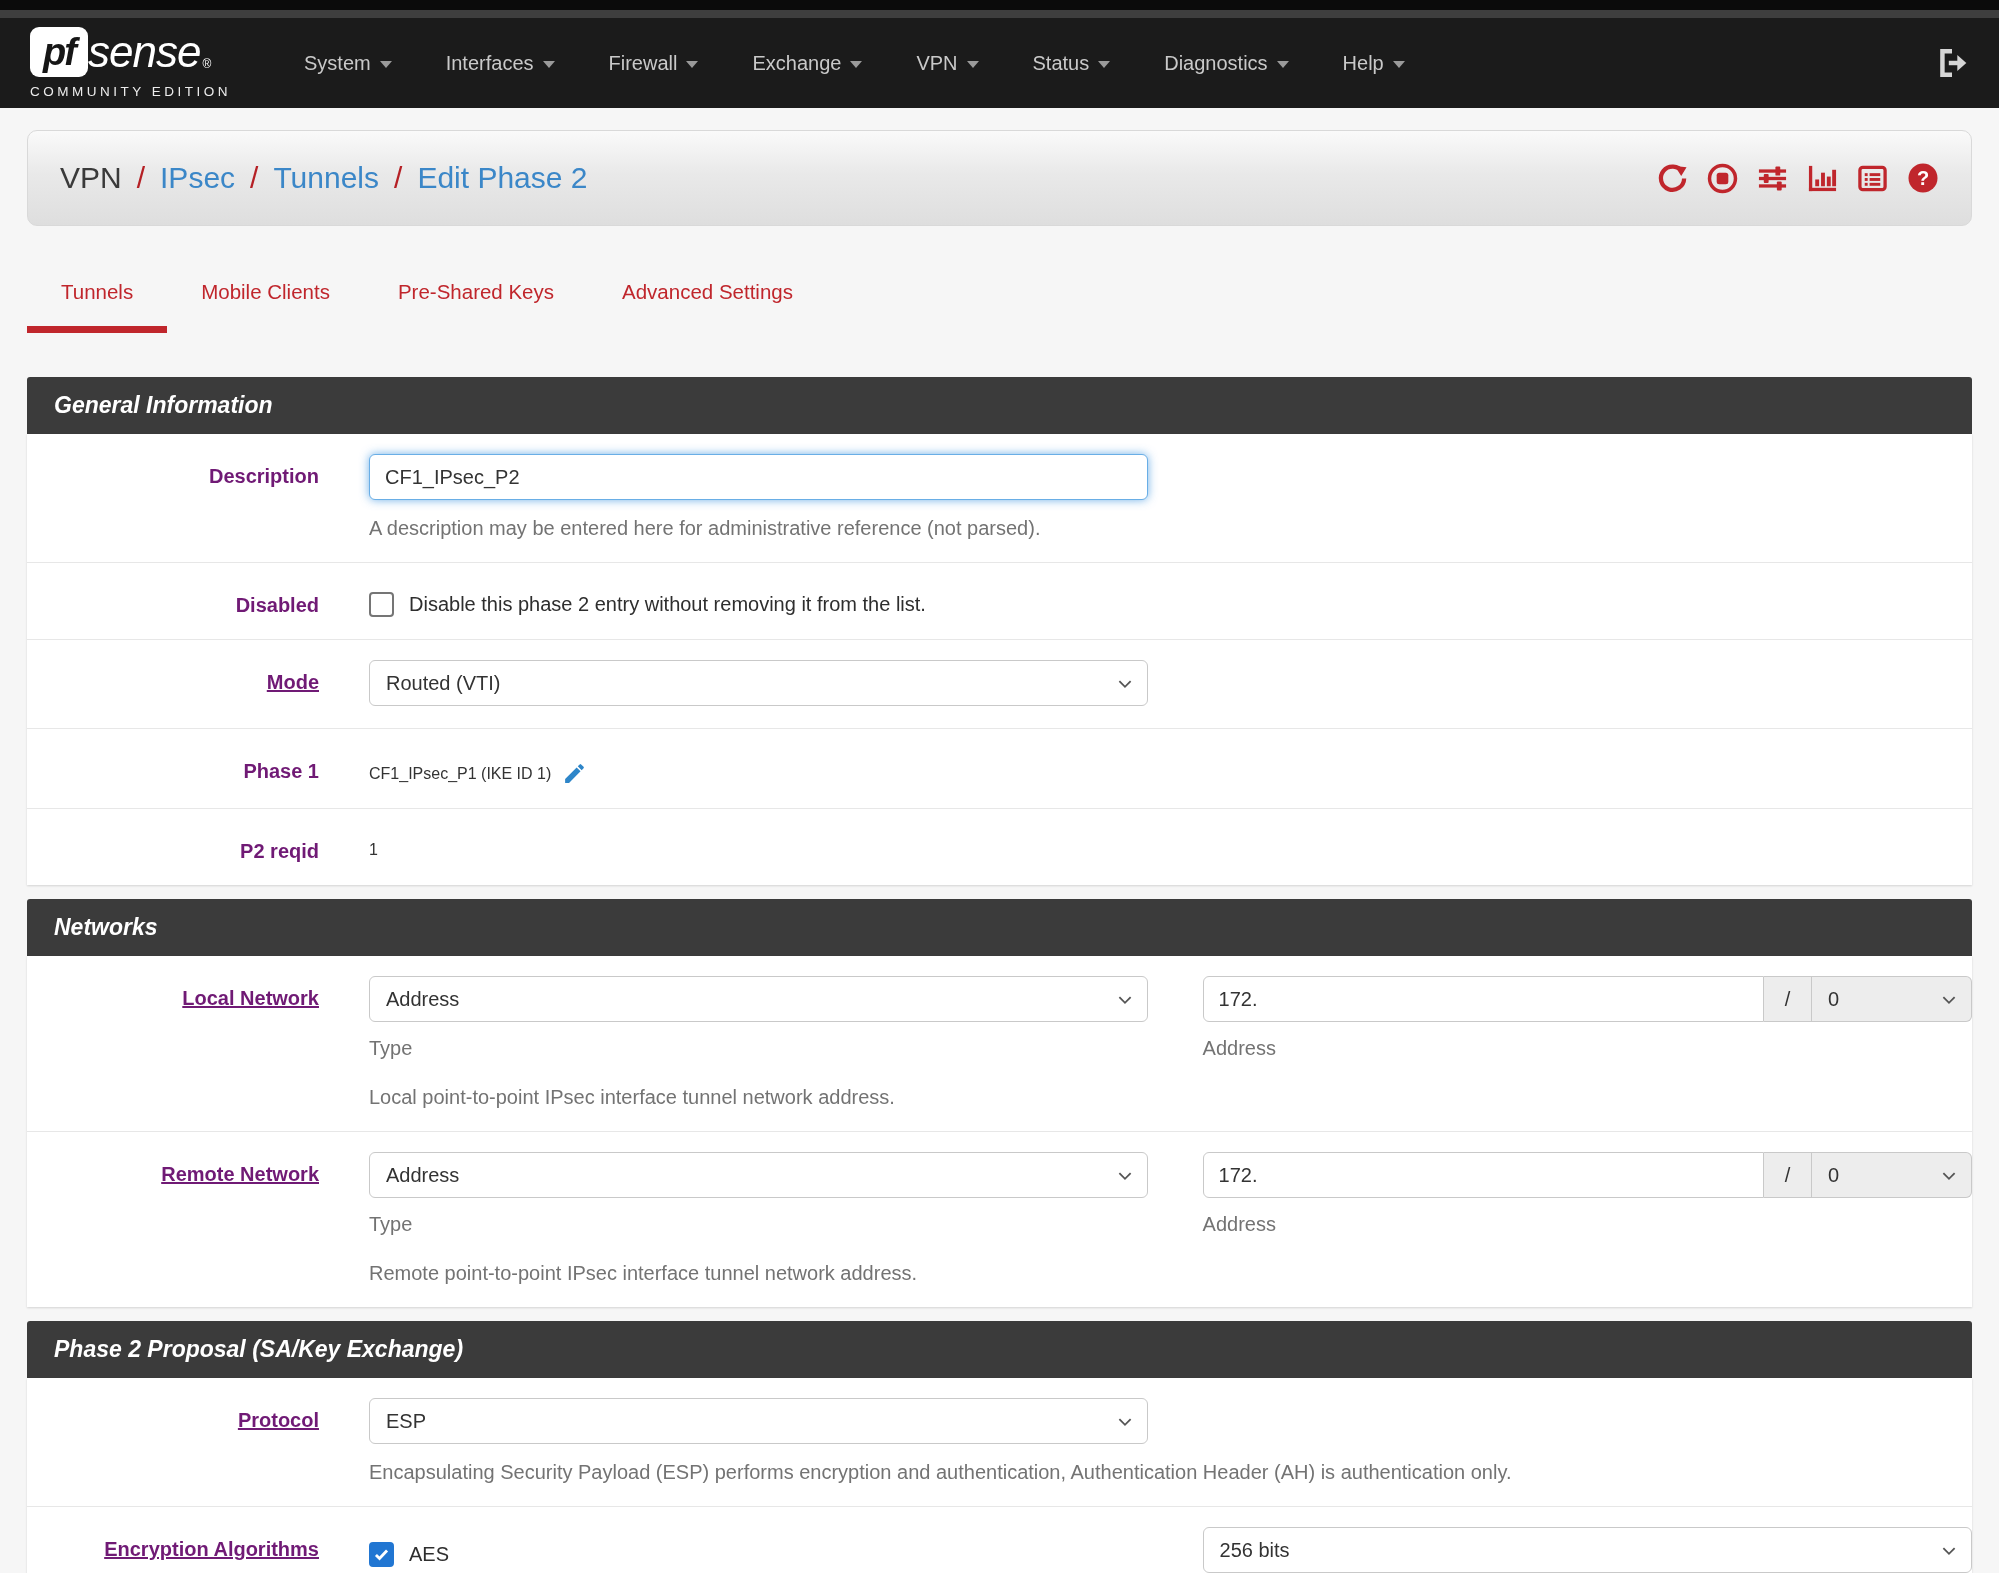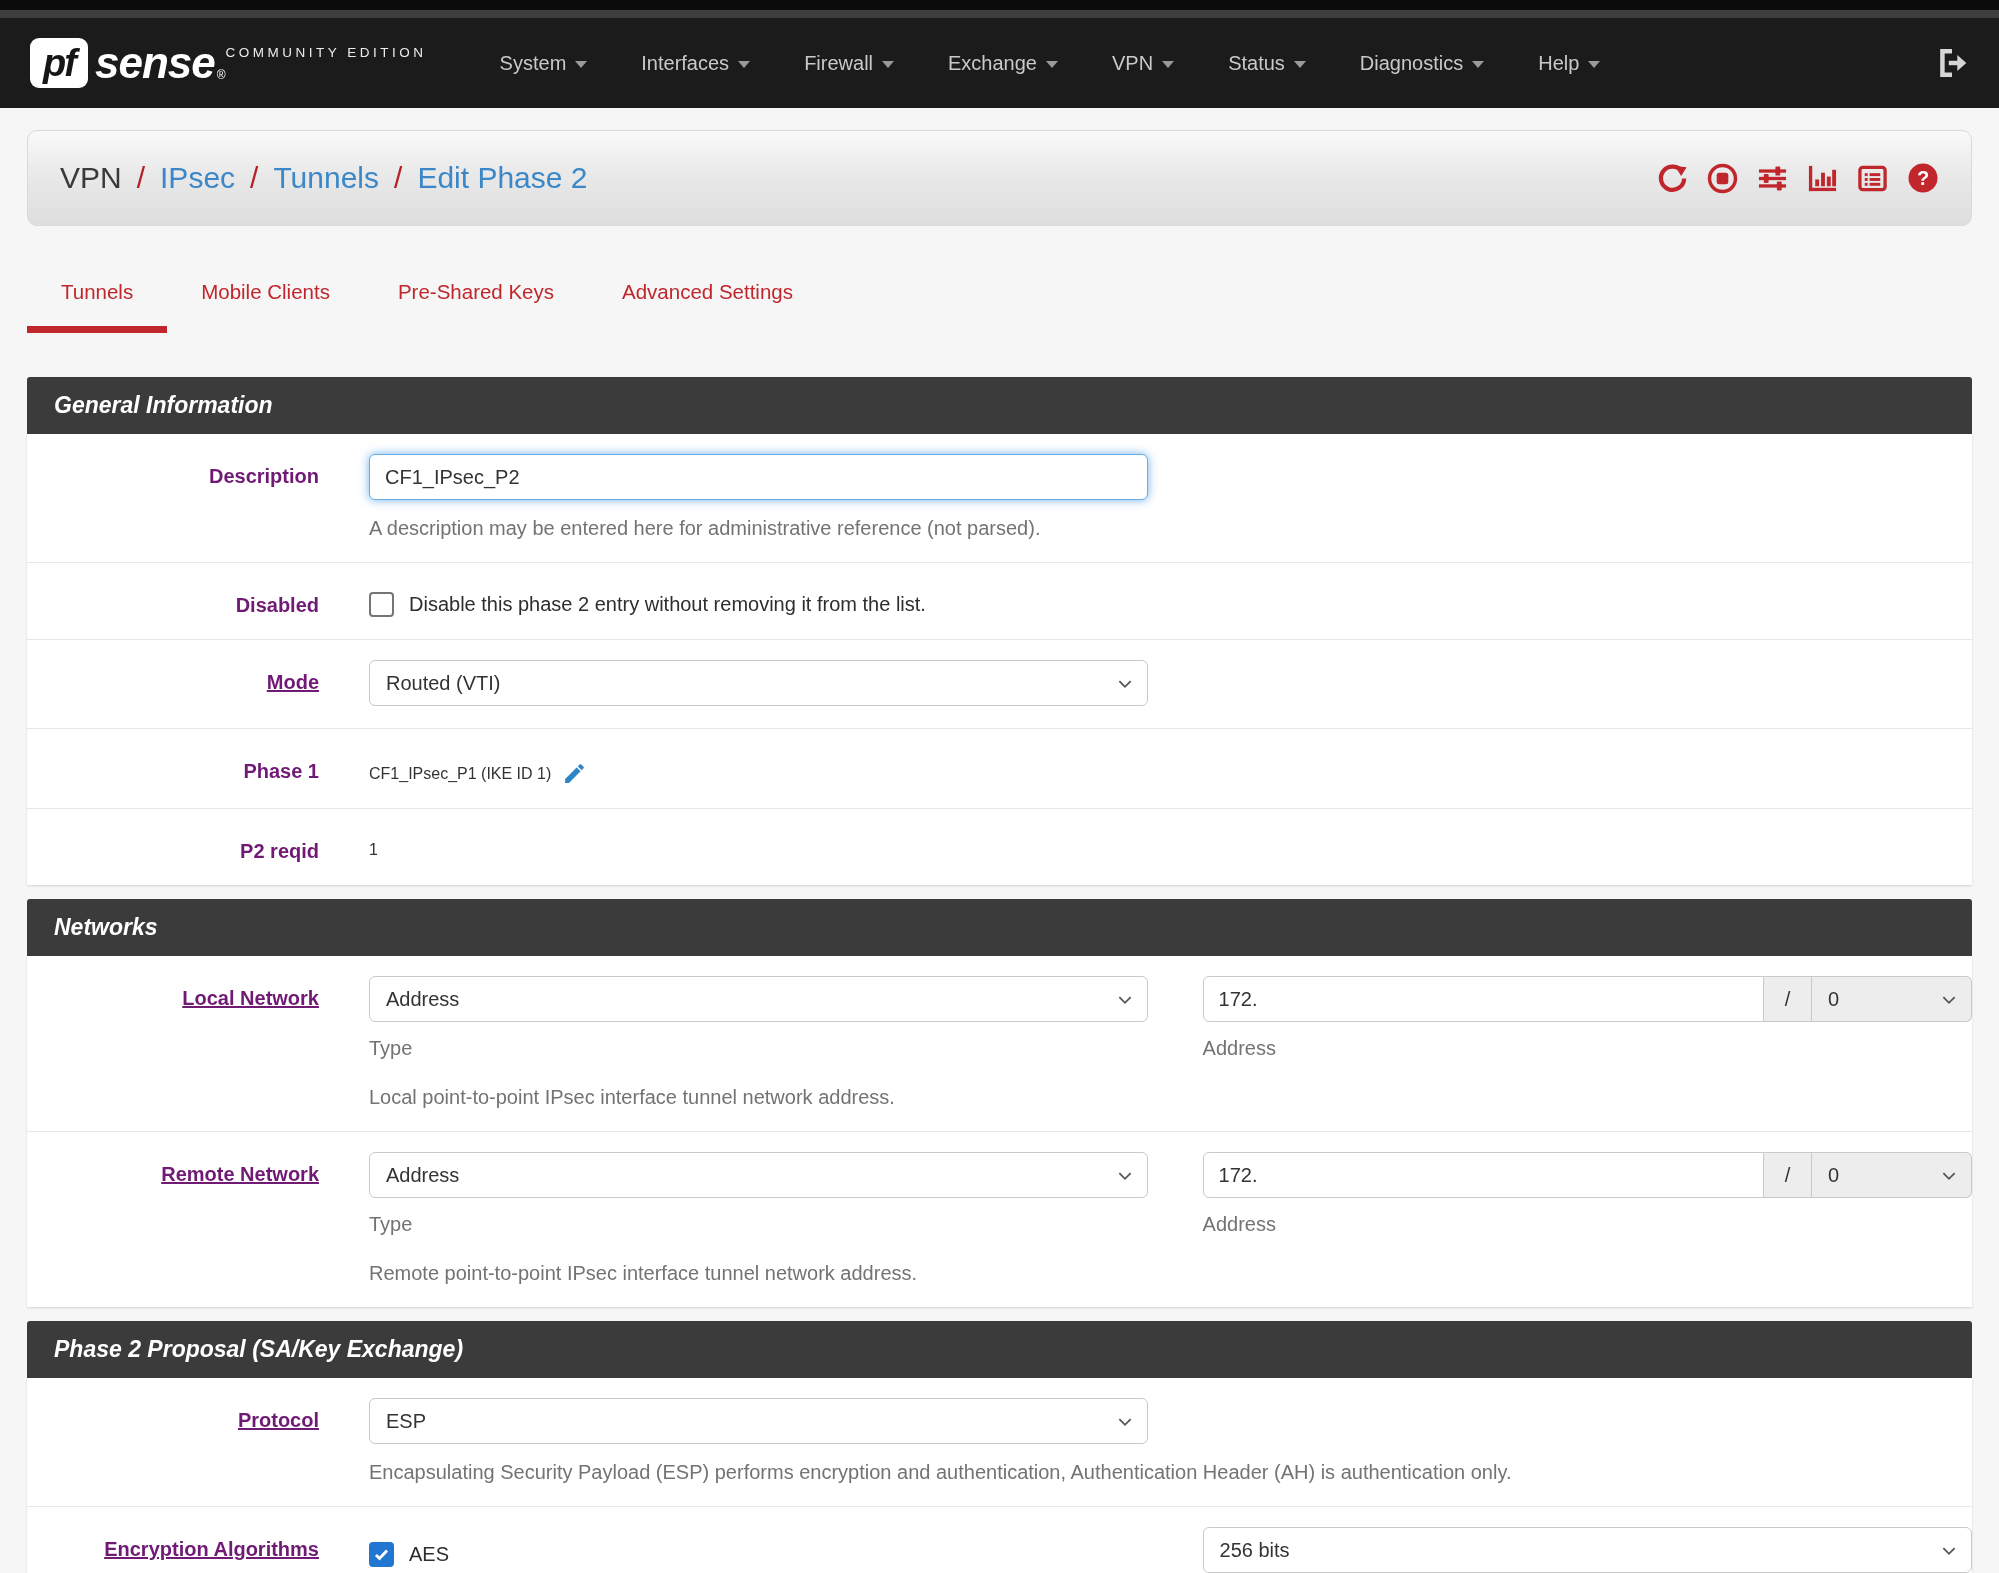--- a/index.html
+++ b/index.html
@@ -3,26 +3,26 @@
 <meta charset="utf-8">
 <style>
   * { margin:0; padding:0; box-sizing:border-box; }
   html,body { width:1999px; height:1573px; overflow:hidden; background:#f6f6f6;
               font-family:"Liberation Sans", sans-serif; color:#333; }
 
   
   .strip1 { height:10px; background:#0b0b0b; }
   .strip2 { height:8px;  background:#3e3e3e; }
   .navbar { height:90px; background:#1b1b1b; display:flex; align-items:center; padding:0 30px; }
-  .logo   { display:flex; flex-direction:row; margin-right:46px; cursor:pointer; }
+  .logo   { display:flex; flex-direction:column; margin-right:46px; cursor:pointer; }
   .logo-top { display:flex; align-items:center; }
   .pf-box { background:#fff; border-radius:9px; width:58px; height:50px; display:flex;
             align-items:center; justify-content:center; }
   .pf-box span { font-style:italic; font-weight:bold; font-size:38px; color:#161616; letter-spacing:-2px; }
-  .sense { color:#fff; font-weight:bold; font-style:italic; font-size:44px; letter-spacing:-1px; margin-left:7px; }
+  .sense { color:#fff; font-weight:normal; font-style:italic; font-size:44px; letter-spacing:-1px; margin-left:0; }
   .reg   { color:#fff; font-size:12px; align-self:flex-end; margin:0 0 6px 2px; }
   .logo-sub { color:#ececec; font-size:13.5px; letter-spacing:3.5px; font-weight:normal; margin-top:7px; }
   .nav-items { display:flex; align-items:center; }
   .nav-item  { color:#c9c9c9; font-size:20px; padding:0 27px; display:flex; align-items:center; cursor:pointer; }
   .caret { width:0; height:0; border-left:6px solid transparent; border-right:6px solid transparent;
            border-top:7px solid #9a9a9a; margin-left:9px; margin-top:3px; }
   .logout { margin-left:auto; cursor:pointer; display:flex; }
 
   
   .crumb-panel { margin:22px 27px 0; height:96px; border-radius:10px;

